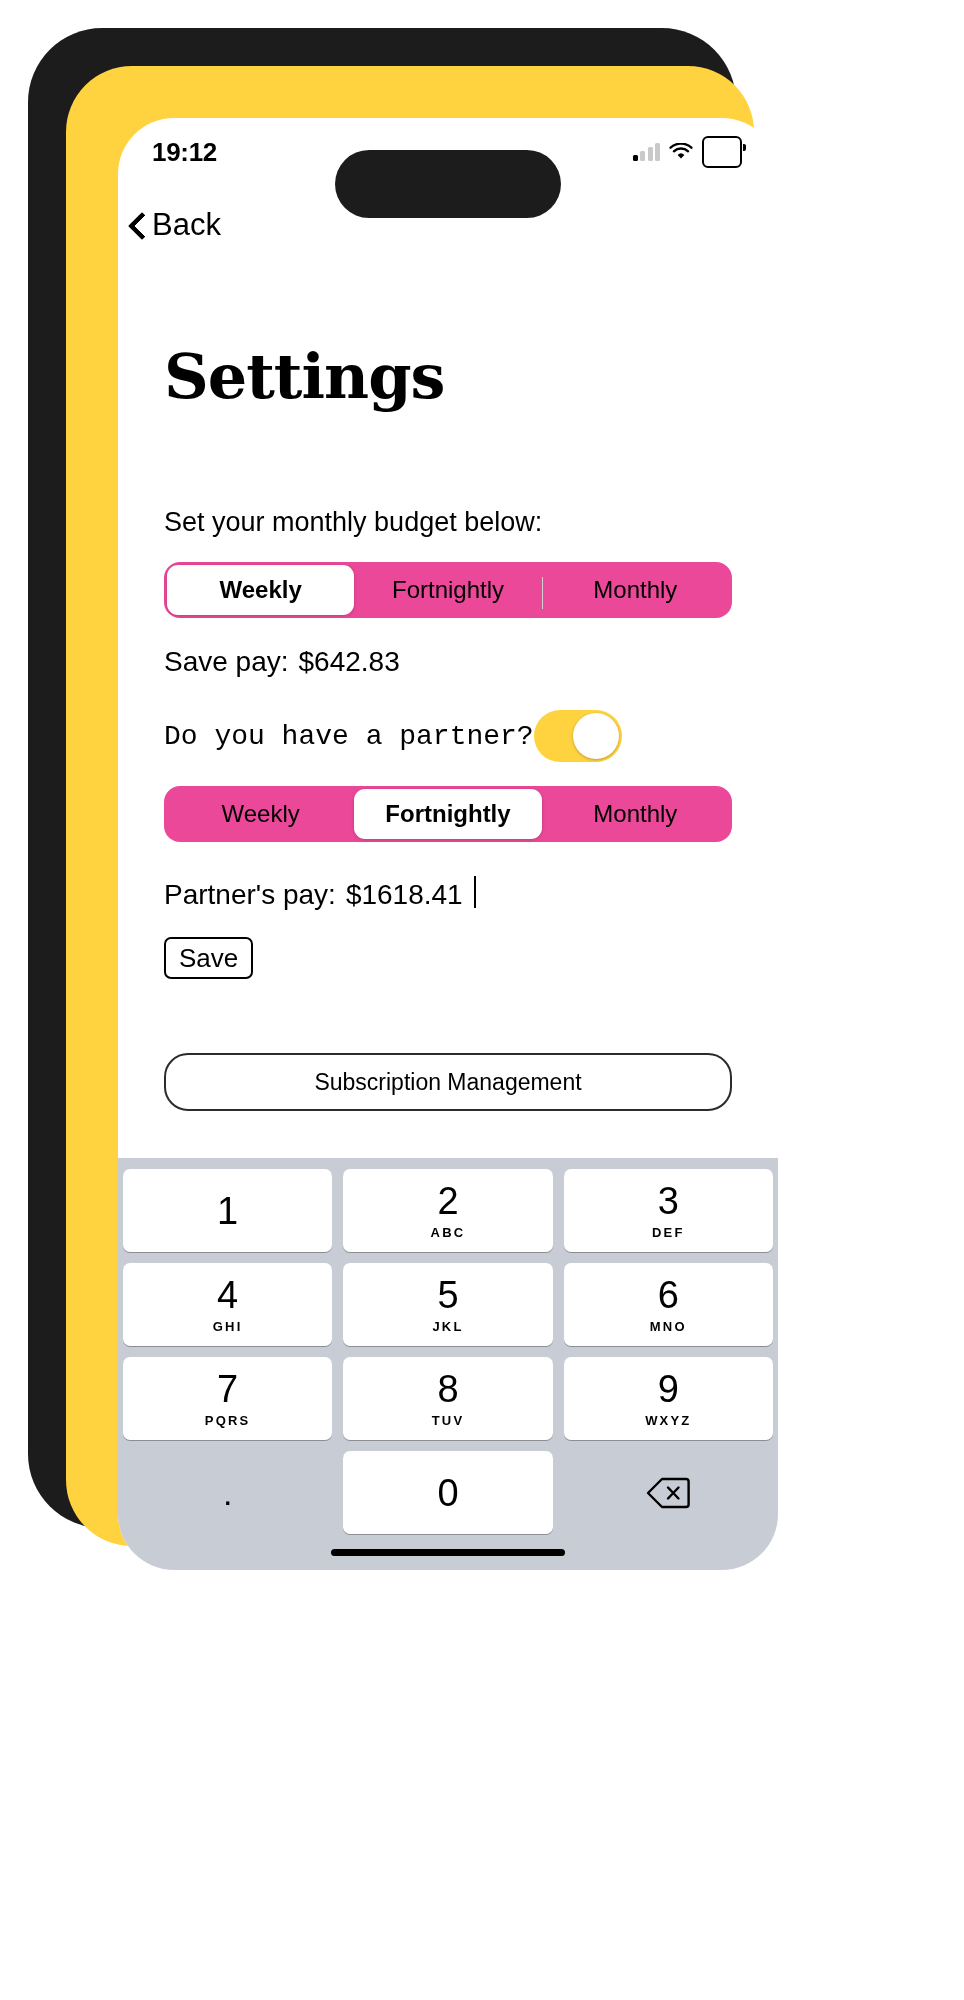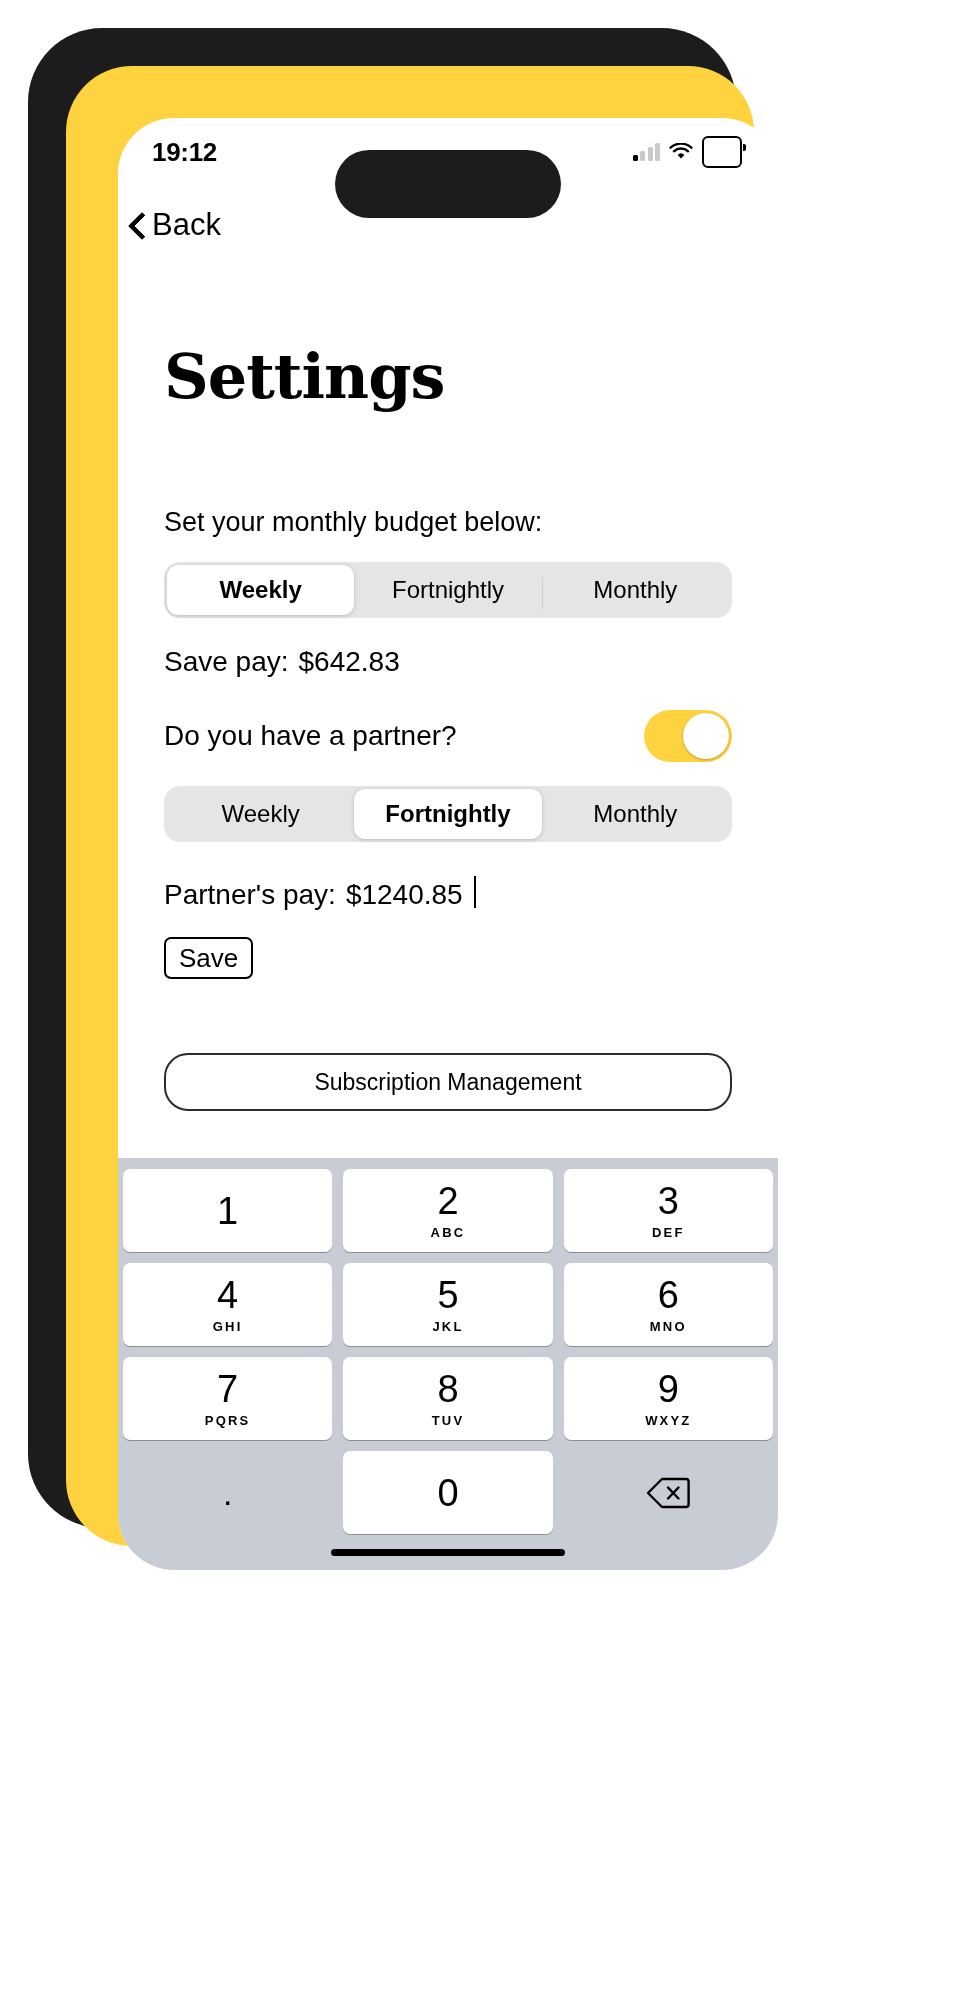--- a/index.html
+++ b/index.html
@@ -161,21 +161,21 @@
   .section-label {
     font-size: 27px;
     color: #000;
     margin-top: 94px;
   }
 
   
   .seg {
     margin-top: 24px;
     height: 56px;
-    background: #e5e5e5;
+    background: #ec4899;
     border-radius: 16px;
     display: flex;
     align-items: center;
     position: relative;
     padding: 3px;
   }
   .seg .opt {
     flex: 1;
     height: 100%;
     display: flex; align-items: center; justify-content: center;
@@ -201,21 +201,21 @@
   .pay-row {
     margin-top: 28px;
     font-size: 28px;
     color: #000;
     display: flex; align-items: baseline; gap: 10px;
   }
   .pay-row .amt { font-size: 28px; }
 
   .partner-row {
     margin-top: 32px;
-    display: flex; align-items: center; justify-content: space-between;
+    display: flex; align-items: center; justify-content: flex-start; font-family: Liberation Mono, monospace;
   }
   .partner-q { font-size: 28px; color: #000; }
   .toggle {
     width: 88px; height: 52px;
     background: #FFD23F;
     border-radius: 26px;
     position: relative;
     cursor: pointer;
     flex: none;
   }
@@ -385,21 +385,21 @@
 
           
           <div class="seg">
             <div class="opt">Weekly</div>
             <div class="opt active">Fortnightly</div>
             <div class="opt">Monthly</div>
           </div>
 
           <div class="partner-pay-row">
             <span>Partner's pay:</span>
-            <span>$1240.85</span>
+            <span>$1618.41</span>
               <span class="caret"></span>
           </div>
 
           <div class="save-btn">Save</div>
 
           <div class="sub-btn">Subscription Management</div>
 
         </div>
 
         <div class="keyboard">

